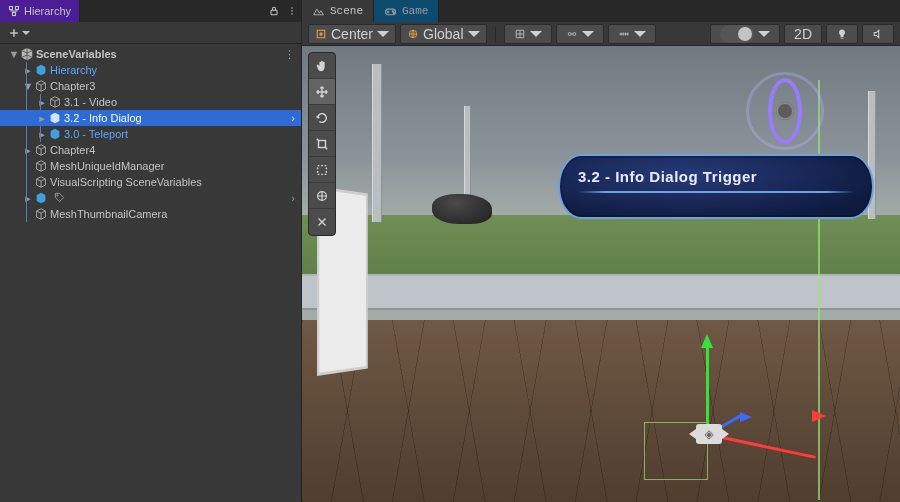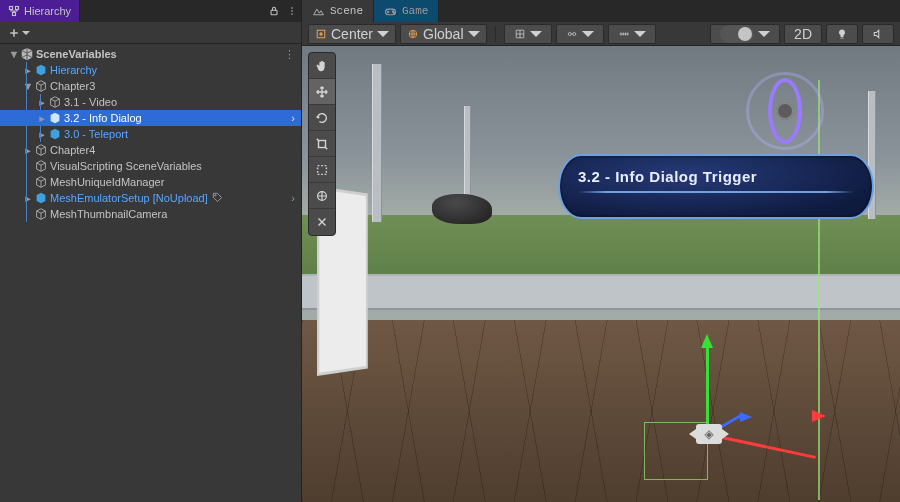--- a/index.html
+++ b/index.html
@@ -237,45 +237,44 @@
 
       <div class="row">
         <span class="blue-bar"></span>
         <span class="indent" style="width:30px"></span>
         <span class="go-icon cube">
             <svg viewBox="0 0 16 16" fill="none" stroke="currentColor">
               <path d="M8 2l5 2.5v7L8 14l-5-2.5v-7z"></path>
               <path d="M3 4.5L8 7l5-2.5M8 7v7"></path>
             </svg>
           </span>
+        <span>MeshUniqueIdManager</span>
+      </div>
+
+      <div class="row">
+        <span class="blue-bar"></span>
+        <span class="indent" style="width:30px"></span>
+        <span class="go-icon cube">
+            <svg viewBox="0 0 16 16" fill="none" stroke="currentColor">
+              <path d="M8 2l5 2.5v7L8 14l-5-2.5v-7z"></path>
+              <path d="M3 4.5L8 7l5-2.5M8 7v7"></path>
+            </svg>
+          </span>
         <span>VisualScripting SceneVariables</span>
-      </div>
-
-      <div class="row">
-        <span class="blue-bar"></span>
-        <span class="indent" style="width:30px"></span>
-        <span class="go-icon cube">
-            <svg viewBox="0 0 16 16" fill="none" stroke="currentColor">
-              <path d="M8 2l5 2.5v7L8 14l-5-2.5v-7z"></path>
-              <path d="M3 4.5L8 7l5-2.5M8 7v7"></path>
-            </svg>
-          </span>
-        <span>MeshUniqueIdManager</span>
       </div>
 
       <div class="row">
         <span class="blue-bar"></span>
         <span class="indent" style="width:18px"></span>
         <span class="fold">▸</span>
         <span class="go-icon cube-blue">
             <svg viewBox="0 0 16 16" fill="currentColor">
               <path d="M8 2l5 2.5v7L8 14l-5-2.5v-7z"></path>
             </svg>
           </span>
-        <span class="prefab">MeshEmulatorSetup [NoUpload]</span>
         <span class="row-extra"><svg width="11" height="11" viewBox="0 0 16 16" fill="none" stroke="#9a9a9a" stroke-width="1.4">
               <path d="M2 2h6l6 6-6 6-6-6z"></path>
               <circle cx="5" cy="5" r="1"></circle>
             </svg></span>
         <span class="chev-right" style="color:#9a9a9a">›</span>
       </div>
 
       <div class="row">
         <span class="blue-bar"></span>
         <span class="indent" style="width:30px"></span>

